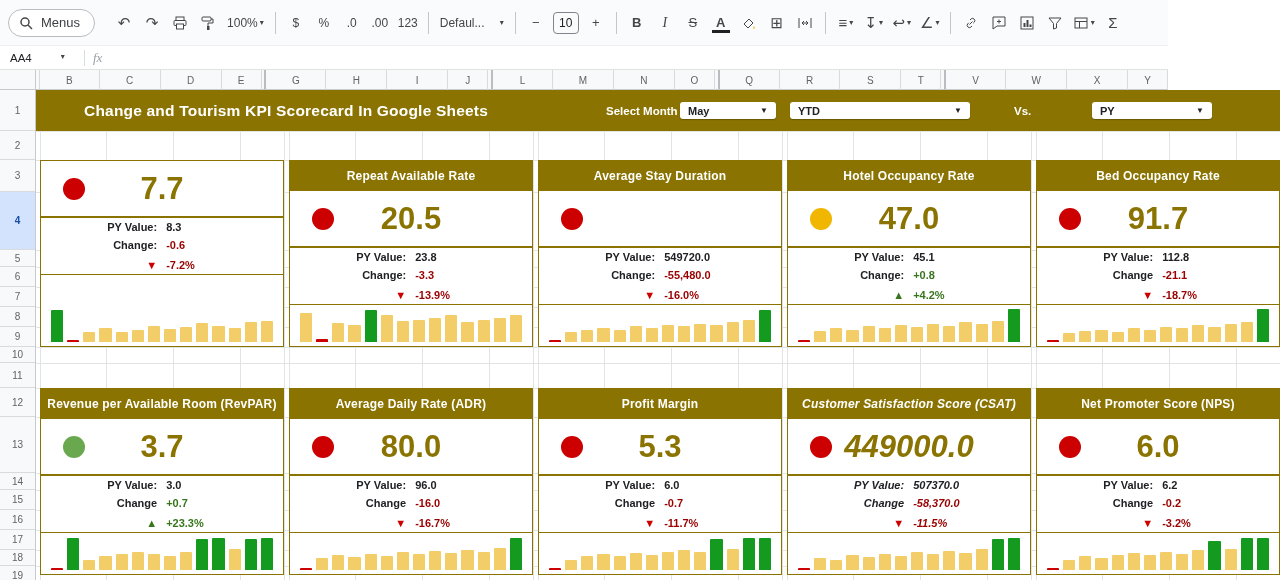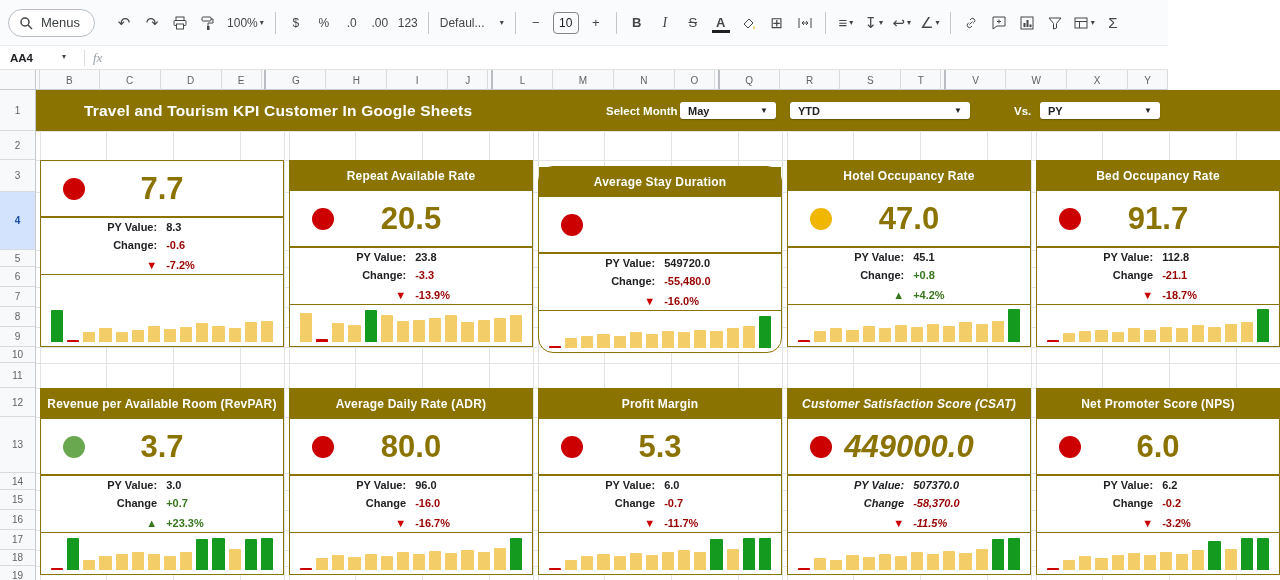--- a/index.html
+++ b/index.html
@@ -30,21 +30,21 @@
   .tcolor-a::after{ content:""; position:absolute; left:4px; right:4px; bottom:3px; height:3px; background:#202124;}
   .sizebox{ width:26px; height:22px; border:1px solid #80868b; border-radius:4px; display:flex;
     align-items:center; justify-content:center; font-size:12px; color:#202124; margin:0 2px; cursor:text;}
   .zoombox{ display:flex; align-items:center; font-size:12px; color:var(--ink); padding:0 4px; cursor:pointer;}
   .fontbox{ display:flex; align-items:center; font-size:12px; color:var(--ink); width:72px; justify-content:space-between; padding:0 4px; cursor:pointer;}
 
   
   .fbar{ position:absolute; top:46px; left:0; right:0; height:24px; background:#fff;
     border-bottom:1px solid #e1e3e1; display:flex; align-items:center; }
   .namebox{ width:76px; padding-left:10px; display:flex; gap:27px;
-    font-size:11.5px; color:#202124; cursor:pointer;font-weight:bold; }
+    font-size:11.5px; color:#202124; cursor:pointer; }
   .fdiv{ width:1px; height:16px; background:#dadce0; margin:0 8px; }
   .fx{ font-family:"Liberation Serif","DejaVu Serif",serif; font-style:italic; color:#9aa0a6; font-size:13px; }
 
   
   .corner{ position:absolute; top:70px; left:0; width:36px; height:20px; background:#f8f9fa;
     border-right:1px solid #c7cacd; border-bottom:1px solid #c7cacd; }
   .colheads{ position:absolute; top:70px; left:36px; right:0; height:20px; background:#f8f9fa;
     border-bottom:1px solid #c7cacd; display:flex; }
   .col-h{ height:20px; display:flex; align-items:center; justify-content:center; font-size:10px;
     color:#5f6368; border-right:1px solid #d9dadb; cursor:pointer; }
@@ -346,32 +346,32 @@
         <div class="hline" style="top: 327px;"></div>
         <div class="hline" style="top: 383px;"></div>
         <div class="hline" style="top: 400px;"></div>
         <div class="hline" style="top: 420px;"></div>
         <div class="hline" style="top: 440px;"></div>
         <div class="hline" style="top: 460px;"></div>
         <div class="hline" style="top: 476px;"></div>
       </div>
 
     <div class="band">
-      <div class="band-title">Travel and Tourism KPI Customer In Google Sheets</div>
+      <div class="band-title">Change and Tourism KPI Scorecard In Google Sheets</div>
       <div class="band-label" style="left:570px;">Select Month</div>
       <div class="pill" style="left:644px; width:96px;">
         <span>May</span>
         <span class="pcaret">▼</span>
       </div>
       <div class="pill" style="left:754px; width:180px;">
         <span>YTD</span>
         <span class="pcaret">▼</span>
       </div>
       <div class="band-label" style="left:978px;">Vs.</div>
-      <div class="pill" style="left:1004px; width:120px;">
+      <div class="pill" style="left:1056px; width:120px;">
         <span>PY</span>
         <span class="pcaret">▼</span>
       </div>
     </div>
 
     <div id="cards">
         <div class="card" style="left: 4px; top: 70px;">
           <div class="card-valrow">
             <span class="dot red"></span>
             <span class="card-value">7.7</span>
@@ -437,21 +437,21 @@
             <div class="bar y" style="height: 21px;"></div>
             <div class="bar y" style="height: 22px;"></div>
             <div class="bar y" style="height: 24px;"></div>
             <div class="bar y" style="height: 27px;"></div>
             <div class="bar y" style="height: 20px;"></div>
             <div class="bar y" style="height: 22px;"></div>
             <div class="bar y" style="height: 24px;"></div>
             <div class="bar y" style="height: 27px;"></div>
           </div>
         </div>
-        <div class="card" style="left: 502px; top: 76px; border-radius: 15px;">
+        <div class="card" style="left: 502px; top: 70px;">
           <div class="card-title">Average Stay Duration</div>
           <div class="card-valrow">
             <span class="dot red"></span>
           </div>
           <div class="stat r1">
             <span class="slabel">PY Value:</span>
             <span class="sval">549720.0</span>
           </div>
           <div class="stat r2">
             <span class="slabel">Change:</span>

